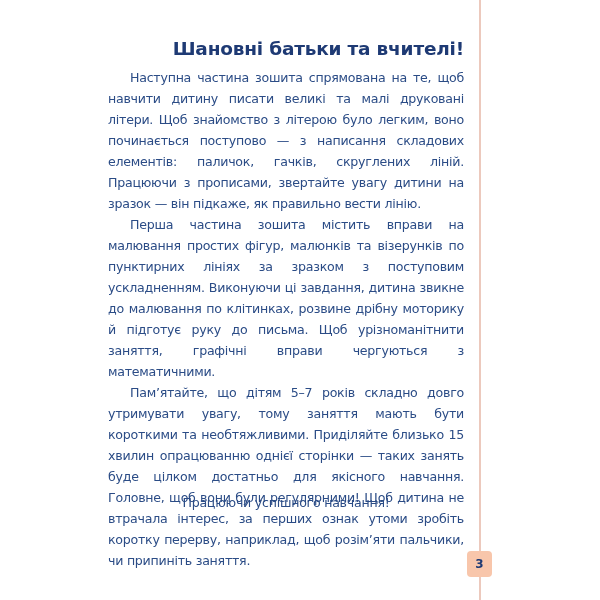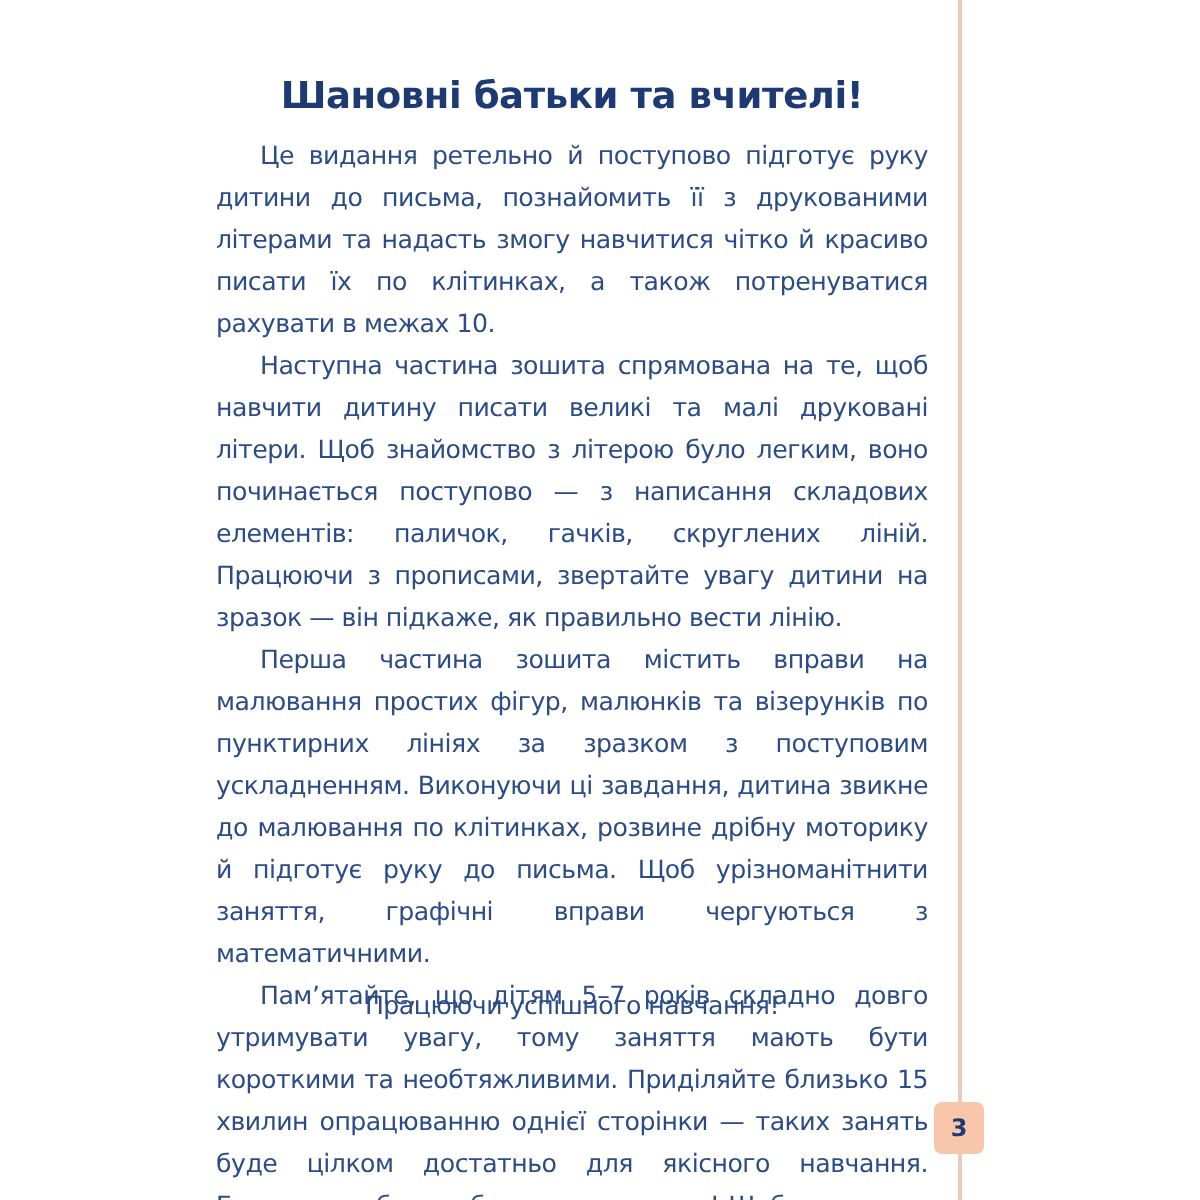--- a/index.html
+++ b/index.html
@@ -4,21 +4,21 @@
   <style>
     html, body { margin:0; padding:0; }
     body {
       width:600px; height:600px; background:#ffffff; position:relative; overflow:hidden;
       font-family: "DejaVu Sans", "Liberation Sans", sans-serif;
     }
     .page-border {
       position:absolute; left:479px; top:0; width:2px; height:600px; background:#ecc9bd;
     }
     .title {
-      position:absolute; left:108px; width:356px; top:38px; text-align:center;
+      position:absolute; left:108px; width:356px; top:38px; text-align:right;
       font-weight:bold; font-size:18.5px; color:#1e3a74; letter-spacing:-0.2px;
     }
     .body {
       position:absolute; left:108px; width:356px; top:67px;
       font-size:12.6px; line-height:21px; color:#2b4c86; text-align:justify;
       letter-spacing:-0.25px;
     }
     .body p { margin:0; text-indent:22px; }
     .closing {
       position:absolute; left:108px; width:356px; top:495px; text-align:center;
@@ -31,21 +31,20 @@
     }
   </style>
 </head>
 <body>
 
 <div class="page-border"></div>
 
 <div class="title">Шановні батьки та вчителі!</div>
 
 <div class="body">
-  <p>Це видання ретельно й поступово підготує руку дитини до письма, познайомить її з друкованими літерами та надасть змогу навчитися чітко й красиво писати їх по клітинках, а також потренуватися рахувати в межах 10.</p>
   <p>Наступна частина зошита спрямована на те, щоб навчити дитину писати великі та малі друковані літери. Щоб знайомство з літерою було легким, воно починається поступово — з написання складових елементів: паличок, гачків, скруглених ліній. Працюючи з прописами, звертайте увагу дитини на зразок — він підкаже, як правильно вести лінію.</p>
   <p>Перша частина зошита містить вправи на малювання простих фігур, малюнків та візерунків по пунктирних лініях за зразком з поступовим ускладненням. Виконуючи ці завдання, дитина звикне до малювання по клітинках, розвине дрібну моторику й підготує руку до письма. Щоб урізноманітнити заняття, графічні вправи чергуються з математичними.</p>
   <p>Пам’ятайте, що дітям 5–7 років складно довго утримувати увагу, тому заняття мають бути короткими та необтяжливими. Приділяйте близько 15 хвилин опрацюванню однієї сторінки — таких занять буде цілком достатньо для якісного навчання. Головне, щоб вони були регулярними! Щоб дитина не втрачала інтерес, за перших ознак утоми зробіть коротку перерву, наприклад, щоб розім’яти пальчики, чи припиніть заняття.</p>
 </div>
 
 <div class="closing">Працюючи успішного навчання!</div>
 
 <div class="page-number">3</div>
 
 </body></html>

